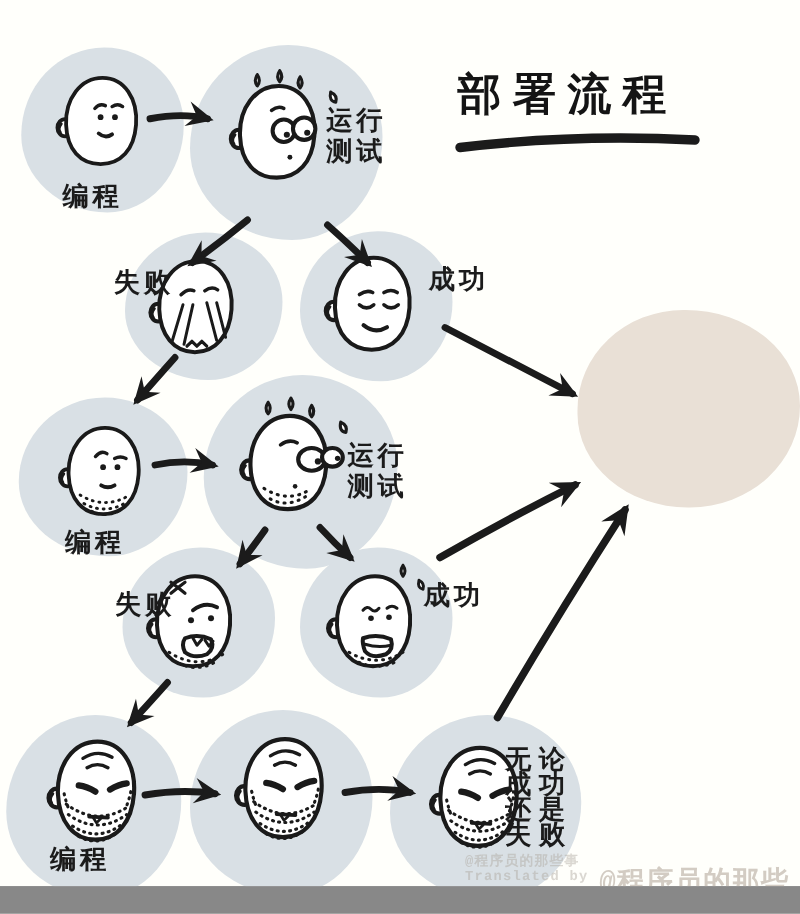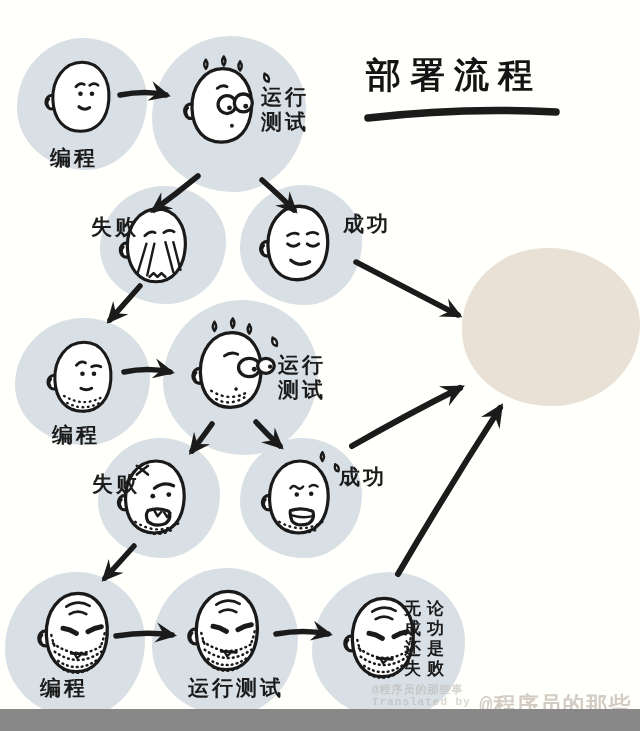--- a/index.html
+++ b/index.html
@@ -13,21 +13,21 @@
   .face{position:absolute;}
   .overlay{position:absolute;left:0;top:0;pointer-events:none;}
   .title{
     position:absolute;left:366px;top:52px;width:210px;
     font-size:35px;font-weight:800;letter-spacing:9px;color:#141414;white-space:nowrap;
   }
   .label{
     position:absolute;font-weight:800;font-size:21px;letter-spacing:3px;
     color:#1b1b1b;line-height:25px;white-space:nowrap;
   }
-  .label.small{font-size:17px;letter-spacing:6px;line-height:20px;text-align:right;}
+  .label.small{font-size:21px;letter-spacing:6px;line-height:20px;text-align:right;}
   .prod-text{
     position:absolute;left:468px;top:298px;width:172px;
     font-weight:800;font-size:23px;letter-spacing:4px;line-height:35px;
     color:#262626;text-align:left;padding-left:18px;box-sizing:border-box;
   }
   .wm-faint{
     position:absolute;left:372px;top:684px;font-weight:700;font-size:11px;
     color:rgba(172,166,158,0.45);line-height:12px;letter-spacing:1px;
   }
   .wm{
@@ -261,21 +261,20 @@
 
   <div class="label" style="left:52px;top:424px">编程</div>
   <div class="label" style="left:278px;top:354px">
     <div>运行</div>
     <div>测试</div>
   </div>
   <div class="label" style="left:92px;top:473px">失败</div>
   <div class="label" style="left:339px;top:466px">成功</div>
 
   <div class="label" style="left:40px;top:677px">编程</div>
-  <div class="label" style="left:188px;top:677px">运行测试</div>
   <div class="label small" style="left:404px;top:600px">
     <div>无论</div>
     <div>成功</div>
     <div>还是</div>
     <div>失败</div>
   </div>
 
   <div class="prod-text">
   </div>
 

